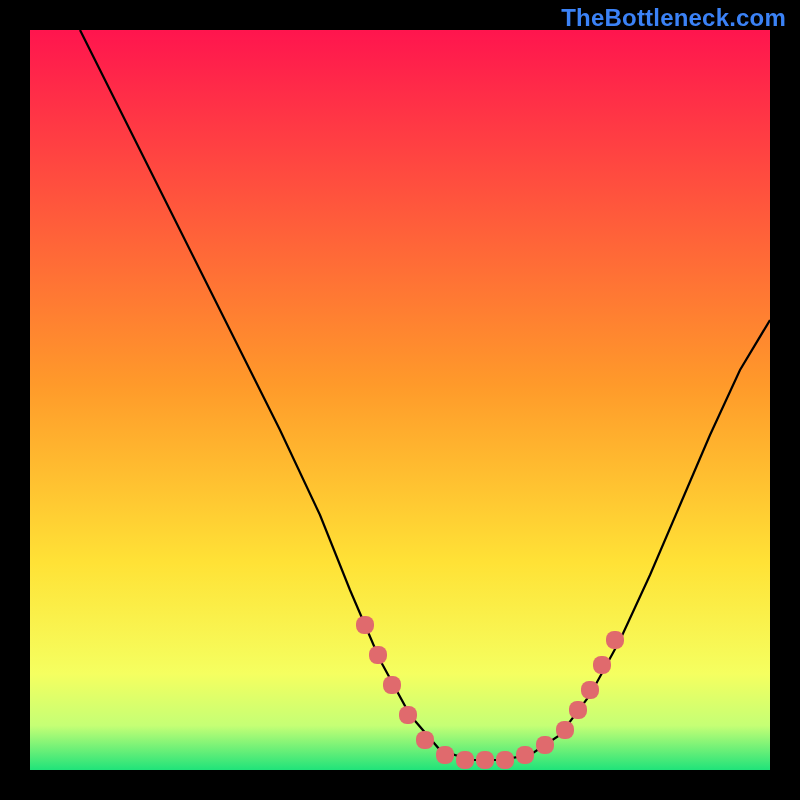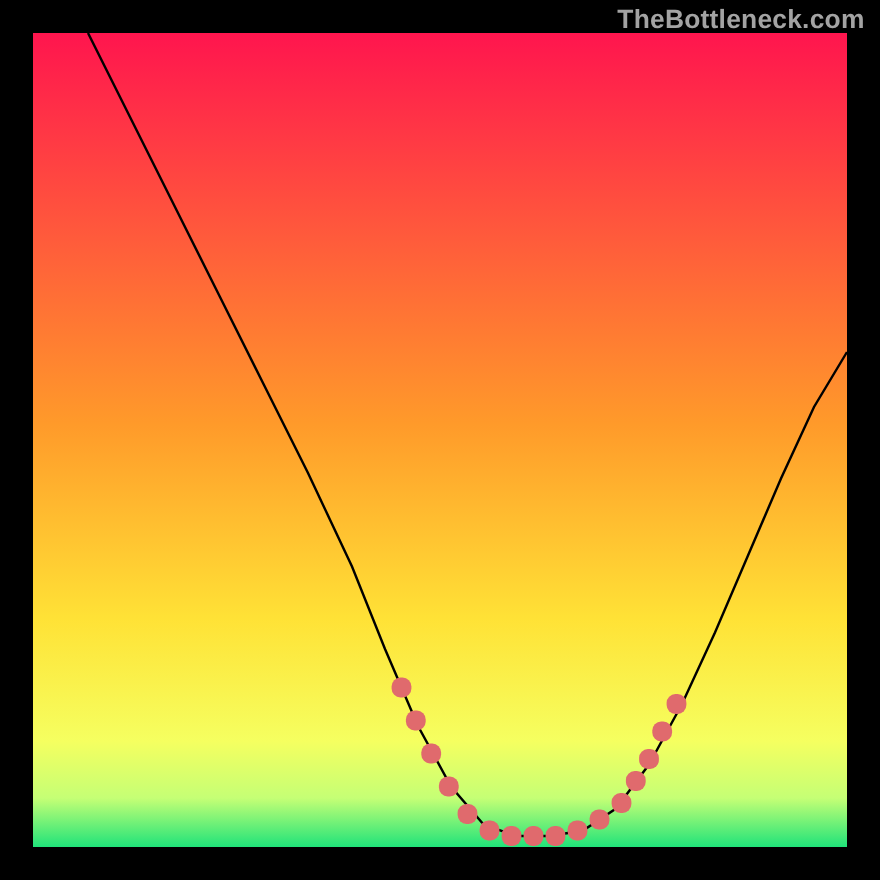--- a/index.html
+++ b/index.html
@@ -16,21 +16,21 @@
     width: 800px;
     height: 800px;
     background: #000;
   }
   .watermark {
     position: absolute;
     top: 4px;
     right: 14px;
     font-size: 24px;
     font-weight: 600;
-    color: #a3a3a3;
+    color: #3b82f6;
     z-index: 10;
     letter-spacing: 0.2px;
   }
   
   .plot {
     position: absolute;
     left: 30px;
     top: 30px;
     width: 740px;
     height: 740px;

